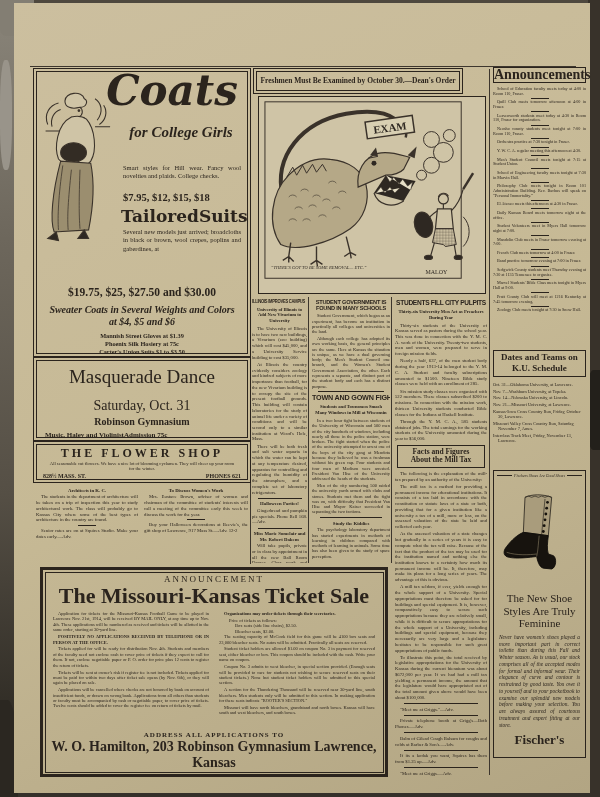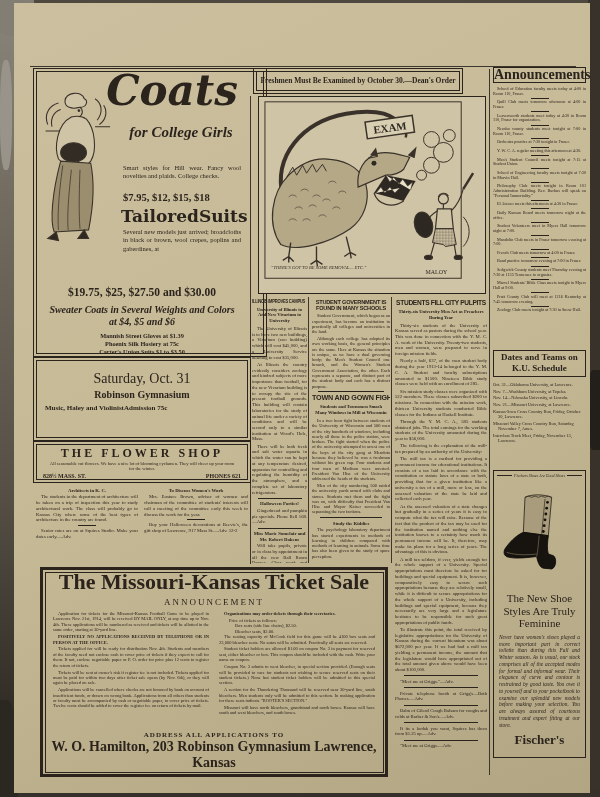--- a/index.html
+++ b/index.html
@@ -49,21 +49,21 @@
 
 <div id="paper">
 
   <div class="hrule" style="left:16px;top:63px;width:546px;"></div>
 
   <div class="vrule" style="left:236px;top:93px;height:468px;"></div>
   <div class="vrule" style="left:294px;top:294px;height:266px;"></div>
   <div class="vrule" style="left:377px;top:294px;height:266px;"></div>
   <div class="vrule" style="left:475px;top:66px;height:706px;"></div>
 
-  <div class="abs box2" style="left:22px;top:68px;width:228px;height:283px;overflow:hidden;">
+  <div class="abs box2" style="left:22px;top:68px;width:212px;height:283px;overflow:hidden;">
     <svg class="abs" style="left:4px;top:16px;" viewBox="0 0 72 160" width="78" height="172">
       <g stroke="#3a322a" fill="none" stroke-width="1">
         <path d="M6,34 C2,24 8,16 16,14 M10,36 C8,28 12,22 18,20 M52,30 C58,22 56,14 50,10 M54,34 C60,30 62,22 58,16"></path>
         <path d="M4,40 h16 M50,36 h14"></path>
         <path d="M22,12 C22,4 38,2 40,10 C44,12 42,18 36,18 C28,20 22,18 22,12 Z" fill="#cfc4a6"></path>
         <path d="M36,18 C39,20 39,25 35,27"></path>
         <circle cx="35" cy="21" r="0.8" fill="#3a322a"></circle>
         <path d="M28,27 C32,30 38,30 40,27"></path>
         <path d="M28,27 C14,34 12,56 16,66 C22,74 40,76 46,68 C52,58 50,38 42,29 C38,26 32,26 28,27 Z" fill="#cfc4a6"></path>
         <ellipse cx="30" cy="60" rx="12" ry="9" fill="#332c24"></ellipse>
@@ -80,20 +80,21 @@
     <div class="abs jus" style="left:86px;top:156px;width:118px;font-size:6.5px;line-height:1.3;">Several new models just arrived; broadcloths in black or brown, wool crepes, poplins and gaberdines, at</div>
     <div class="abs bd ctr" style="left:6px;top:214px;width:198px;font-size:11.5px;">$19.75, $25, $27.50 and $30.00</div>
     <div class="abs it bd ctr" style="left:8px;top:232px;width:194px;font-size:10px;line-height:1.15;">Sweater Coats in Several Weights and Colors at $4, $5 and $6</div>
     <div class="abs bd ctr" style="left:10px;top:260px;width:190px;font-size:6.3px;">Mannish Street Gloves at $1.39</div>
     <div class="abs bd ctr" style="left:10px;top:268px;width:190px;font-size:6.3px;">Phoenix Silk Hosiery at 75c</div>
     <div class="abs bd ctr" style="left:10px;top:276px;width:190px;font-size:6.3px;">Carter's Union Suits $1 to $3.50</div>
 
   </div>
 
   <div class="abs box2" style="left:22px;top:357px;width:212px;height:78px;overflow:hidden;">
+    <div class="ctr" style="font-size:19px;margin-top:5px;">Masquerade Dance</div>
     <div class="ctr" style="font-size:14px;margin-top:10px;">Saturday, Oct. 31</div>
     <div class="ctr bd" style="font-size:10px;margin-top:2px;">Robinson Gymnasium</div>
     <div style="display:flex;justify-content:flex-start;padding:4px 8px 0;">
       <span class="bd" style="font-size:7px;">Music, Haley and Violinist</span>
       <span class="bd" style="font-size:7px;">Admission 75c</span>
     </div>
   </div>
 
   <div class="abs box2" style="left:22px;top:441px;width:212px;height:36px;overflow:hidden;">
     <div class="ctr bd" style="font-size:12px;letter-spacing:3px;margin-top:1px;">THE FLOWER SHOP</div>
@@ -229,40 +230,41 @@
     <p class="np">The psychology laboratory department has started experiments in methods of learning in children compared with methods of learning in animals. Some time has also been given to the study of space perception.</p>
   </div>
 
   <div class="abs smallcol jus" style="left:381px;top:296px;width:92px;height:478px;font-size:4.7px;">
     <div class="gothic ctr" style="font-size:6.6px;white-space:nowrap;letter-spacing:-0.3px;">STUDENTS FILL CITY PULPITS</div>
     <div class="subhead">Thirty-six University Men Act as Preachers During Year</div>
     <p class="np">Thirty-six students of the University of Kansas served as pastors during the school year. This was done in connection with the Y. M. C. A. work of the University. Twenty-two students, men and women, were prepared to serve in foreign mission fields.</p>
     <p class="np">Nearly a half, 637, of the men student body during the year 1913-14 belonged to the Y. M. C. A. Student and faculty subscriptions amounted to $1500. Nineteen Bible study classes were held with an enrollment of 285.</p>
     <p class="np">Six mission study classes were organized with 522 members. These classes subscribed $200 to missions. In connection with the mission work, thirteen University students conducted Bible classes for the Indians at Haskell Institute.</p>
     <p class="np">Through the Y. M. C. A., 585 students obtained jobs. The total earnings for the working students of the University amounted during the year to $56,000.</p>
+    <div class="box1 ctr bd" style="font-size:7.5px;line-height:1.15;padding:2px 6px;margin:3px 2px 3px;">Facts and Figures About the Mill Tax</div>
     <p class="np">The following is the explanation of the mill-tax prepared by an authority of the University:</p>
     <p class="np">The mill tax is a method for providing a permanent income for educational institutions. It consists of a tax laid in accordance with the constitution or statute laws of a state or both, providing that for a given institution like a university a tax of a mill, more or less, on the assessed valuation of the state be laid and collected each year.</p>
     <p class="np">As the assessed valuation of a state changes but gradually in a series of years it is easy to compute what the tax will raise. Because of the fact that the product of the tax may be used for the institution named and nothing else the institution knows to a certainty how much its permanent income will be. It, therefore, may make its plans for a long series of years. The advantage of this is obvious.</p>
     <p class="np">A mill tax seldom, if ever, yields enough for the whole support of a University. Special appropriations must therefore be asked for for buildings and special equipment. It is, however, comparatively easy to secure such appropriations because they are relatively small, while it is difficult to secure appropriations for the whole support of a University, including buildings and special equipment, because they necessarily are very large and a legislature hesitates to be responsible for such great appropriations of public funds.</p>
     <p class="np">To illustrate this point, the total received by legislative appropriations for the University of Kansas during the current biennium was about $672,000 per year. If we had had a mill tax yielding a permanent income, the amount that the legislature would have appropriated out of the total amount given above would have been about $100,000.</p>
     <div class="sepw"></div>
     <p class="np">"Meet me at Griggs."—Adv.</p>
     <div class="sepw"></div>
     <p class="np">Private telephone booth at Grigg's—Both Phones.—Adv.</p>
     <div class="sepw"></div>
     <p class="np">Balm of Gilead Cough Balsam for coughs and colds at Barber &amp; Son's.—Adv.</p>
     <div class="sepw"></div>
     <p class="np">If its a kodak you want, Squires has them from $1.25 up.—Adv.</p>
     <div class="sepw"></div>
     <p class="np">"Meet me at Griggs.—Adv.</p>
   </div>
 
   <div class="abs tbox" style="left:26px;top:564px;width:348px;height:210px;overflow:hidden;">
+    <div class="ctr" style="font-size:9px;letter-spacing:2px;margin-top:4px;">ANNOUNCEMENT</div>
     <div class="ctr bd" style="font-size:22px;line-height:1.05;">The Missouri-Kansas Ticket Sale</div>
-    <div class="ctr" style="font-size:9px;letter-spacing:2px;margin-top:4px;">ANNOUNCEMENT</div>
     <div style="display:flex;gap:10px;padding:4px 10px 0;">
       <div class="jus" style="width:158px;font-size:4.5px;line-height:1.2;height:118px;overflow:hidden;">
         <p class="np">Application for tickets for the Missouri-Kansas Football Game to be played in Lawrence Nov. 21st, 1914, will be received BY MAIL ONLY, at any time up to Nov. 4th. These applications will be numbered as received and tickets will be allotted in the same order, starting at 30-yard line.</p>
         <p class="np bd">POSITIVELY NO APPLICATIONS RECEIVED BY TELEPHONE OR IN PERSON AT THE OFFICE.</p>
         <p class="np">Tickets applied for will be ready for distribution Nov. 4th. Students and members of the faculty need not enclose cash to cover price of tickets if they expect to call for them. If not, enclose negotiable paper or P. O. order for price plus 12 cents to register the return of tickets.</p>
         <p class="np">Tickets will be sent at owner's risk if register fee is not included. Tickets applied for must be paid for within two days after ticket sale opens (by Nov. 6th), or they will again be placed on sale.</p>
         <p class="np">Applications will be cancelled where checks are not honored by bank on account of insufficient funds, or drawn on wrong bank. Applications from all others than students or faculty must be accompanied by cash or negotiable paper, to cover price of tickets. Twelve cents should be added to cover the register fee on return of tickets by mail.</p>
       </div>
       <div class="jus" style="width:158px;font-size:4.5px;line-height:1.2;height:118px;overflow:hidden;">
         <p class="np bd">Organizations may order tickets through their secretaries.</p>

